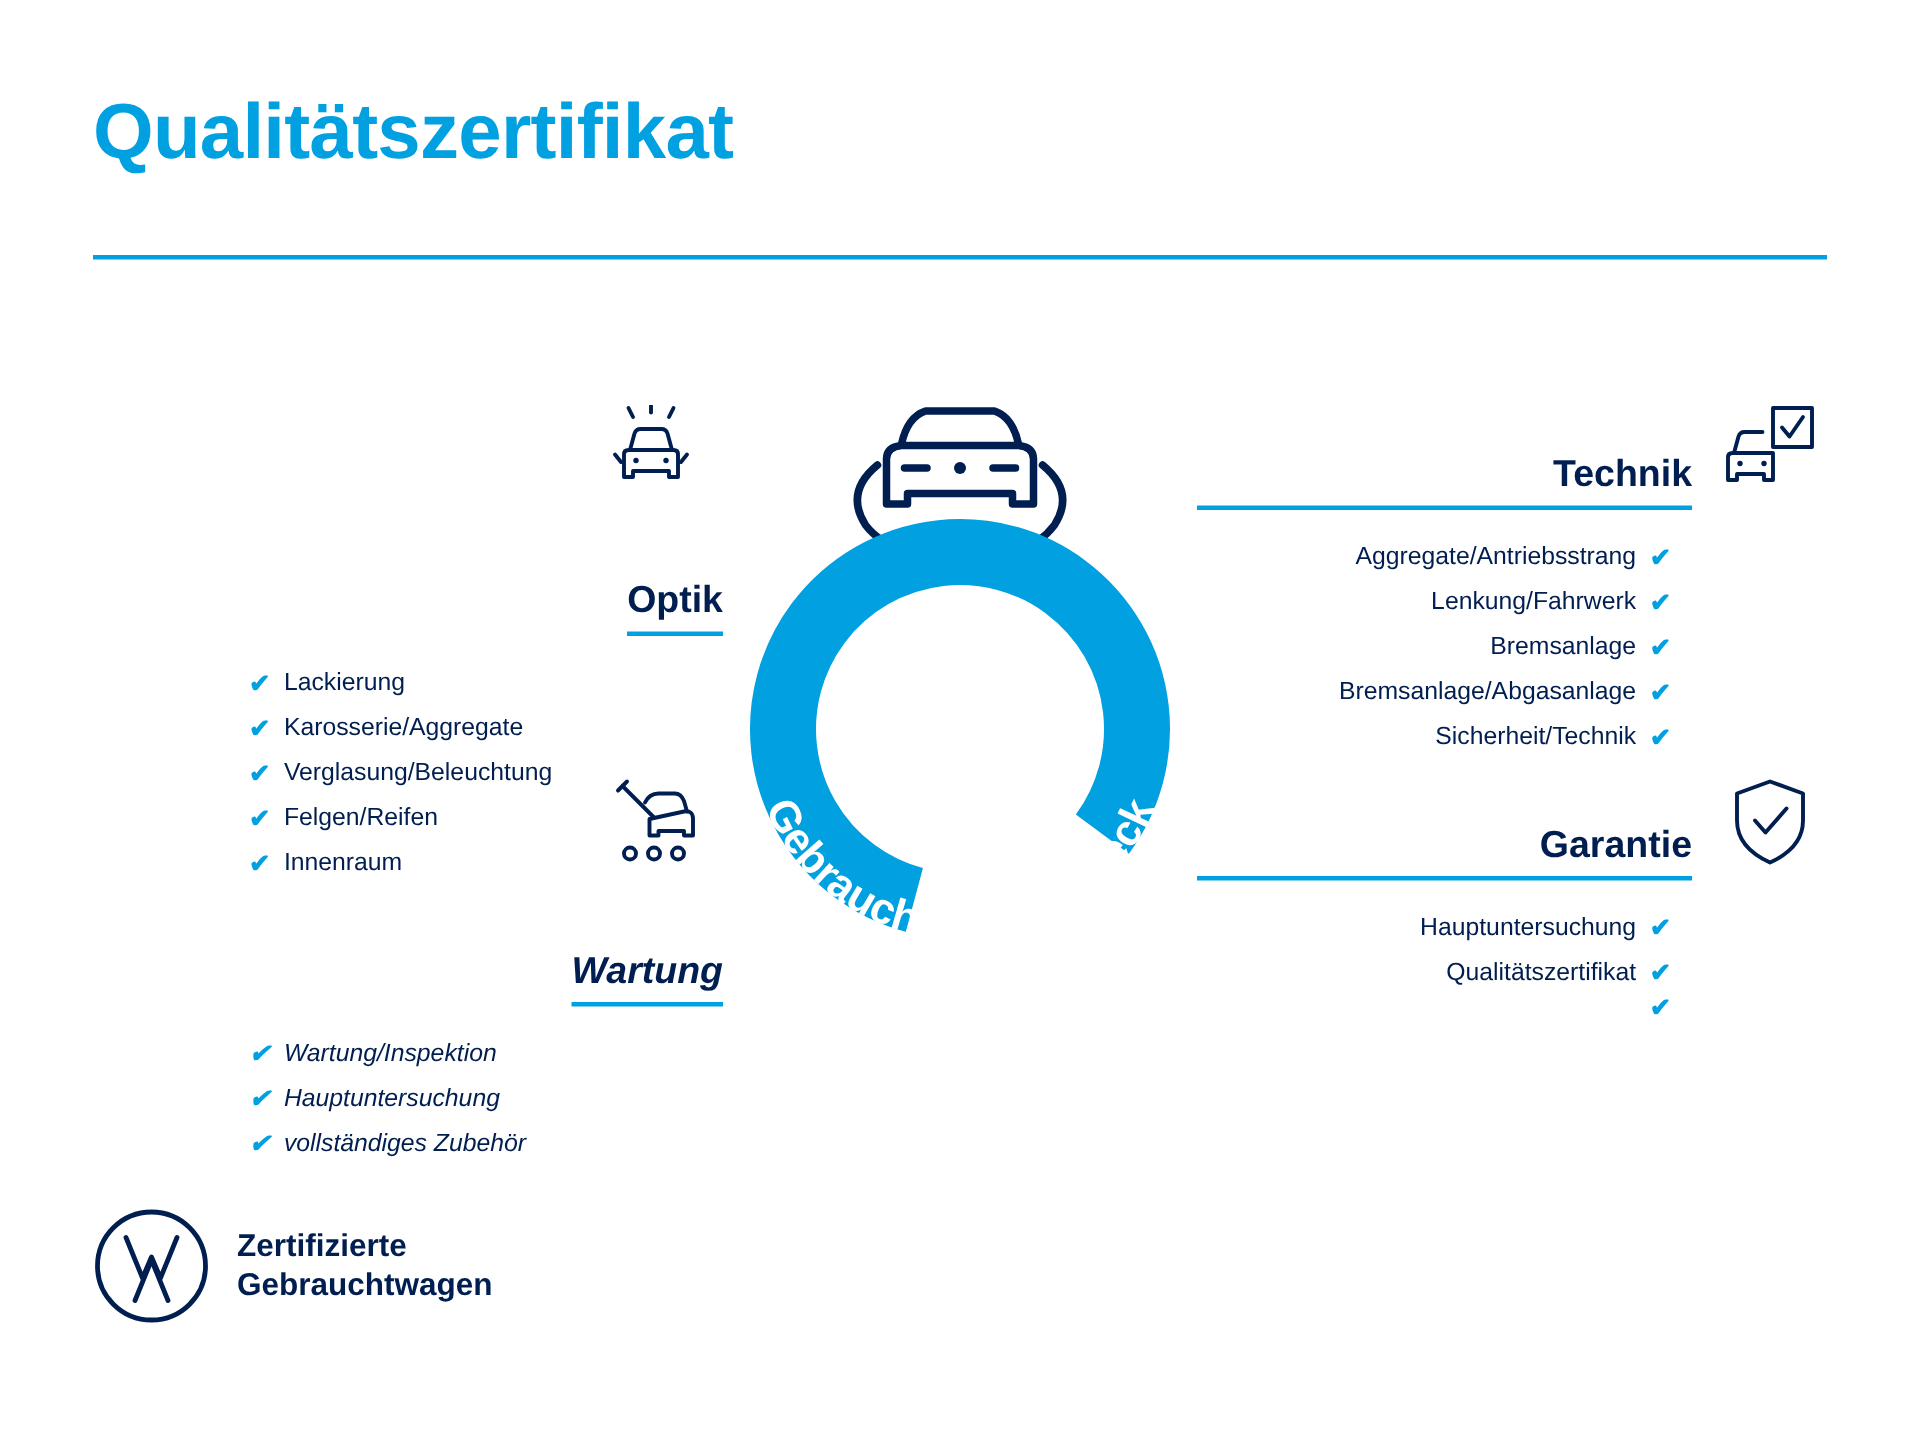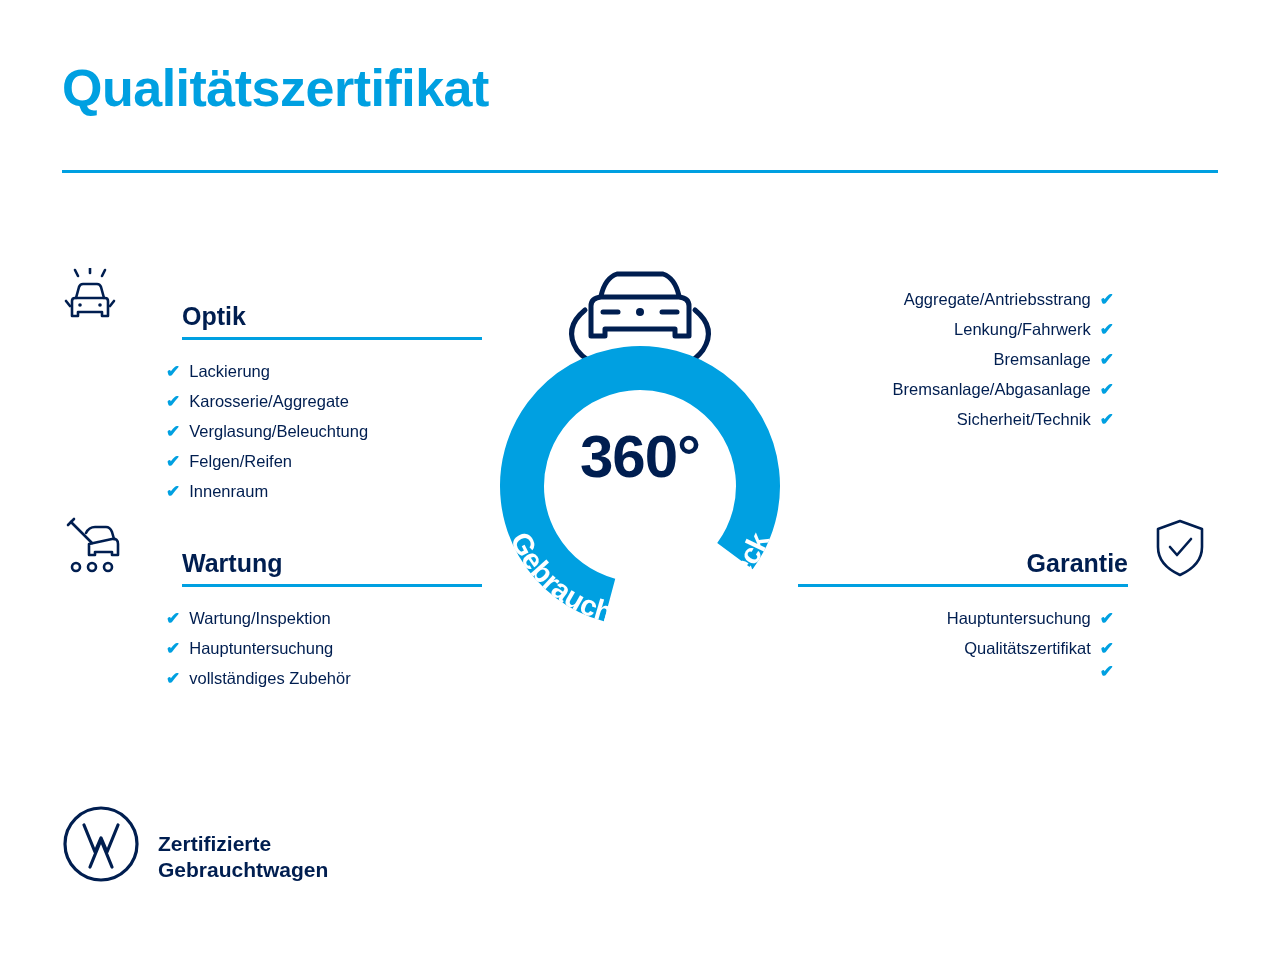--- a/index.html
+++ b/index.html
@@ -38,21 +38,21 @@
 
   
   .block {
     position: absolute;
   }
   .block .block-head {
     display: flex;
     align-items: flex-end;
     gap: 14px;
   }
-  .block.left .block-head { flex-direction: row; gap: 44px; }
+  .block.left .block-head { flex-direction: column; gap: 44px; }
   .block.right .block-head { flex-direction: row-reverse; }
 
   .block-icon {
     width: 76px;
     height: 72px;
     flex: 0 0 76px;
     display: flex;
     align-items: center;
     justify-content: center;
   }
@@ -94,21 +94,21 @@
   }
   .check {
     color: #00a0e1;
     font-size: 17px;
     font-weight: bold;
     line-height: 1;
   }
 
   
   #block-optik   { left: 62px;  top: 268px; width: 420px; }
-  #block-wartung { left: 62px;  top: 515px; width: 420px; }
+  #block-wartung { left: 62px;  top: 515px; width: 420px; font-style: italic; }
   #block-technik { right: 62px; top: 268px; width: 420px; }
   #block-garantie{ right: 62px; top: 515px; width: 420px; }
 
   #block-optik .item-list,
   #block-wartung .item-list { padding-left: 104px; }
   #block-technik .item-list,
   #block-garantie .item-list { padding-right: 104px; }
 
   
   .center-badge {
@@ -129,21 +129,21 @@
     color: #001e50;
     letter-spacing: -1px;
   }
 
   
   .footer {
     position: absolute;
     left: 62px;
     top: 805px;
     display: flex;
-    align-items: flex-end;
+    align-items: center;
     gap: 18px;
   }
   .vw-logo {
     width: 78px;
     height: 78px;
     flex: 0 0 78px;
   }
   .footer-text {
     font-size: 21px;
     font-weight: bold;
@@ -230,20 +230,36 @@
       <span>Hauptuntersuchung</span>
     </li>
     <li>
       <span class="check">✔</span>
       <span>vollständiges Zubehör</span>
     </li>
   </ul>
 </div>
 
 <div class="block right" id="block-technik">
+  <div class="block-head">
+    <div class="block-icon">
+      <svg viewBox="0 0 76 72" width="76" height="72" fill="none" stroke="#001e50" stroke-width="2.6" stroke-linecap="round" stroke-linejoin="round">
+        <path d="M14 34 L17 23 Q18 20 21 20 L33 20"></path>
+        <path d="M10 37 Q10 34 13 34 L40 34 L40 52 L34 52 L34 48 L16 48 L16 52 L10 52 Z"></path>
+        <circle cx="18" cy="41" r="1.8" fill="#001e50" stroke="none"></circle>
+        <circle cx="34" cy="41" r="1.8" fill="#001e50" stroke="none"></circle>
+        <rect x="40" y="4" width="26" height="26"></rect>
+        <path d="M46 17 L51 23 L60 10"></path>
+      </svg>
+    </div>
+    <div class="heading-wrap">
+      <div class="block-heading">Technik</div>
+      <div class="heading-rule"></div>
+    </div>
+  </div>
   <ul class="item-list">
     <li>
       <span class="check">✔</span>
       <span>Aggregate/Antriebsstrang</span>
     </li>
     <li>
       <span class="check">✔</span>
       <span>Lenkung/Fahrwerk</span>
     </li>
     <li>
@@ -305,21 +321,20 @@
       <path d="M240 60 Q262 78 248 100 Q236 116 210 122"></path>
       <path d="M186 113 L200 124 L186 135"></path>
     </g>
 
     <circle cx="185" cy="236" r="118" fill="none" stroke="#00a0e1" stroke-width="44" stroke-dasharray="600 141" transform="rotate(105 185 236)"></circle>
 
     <text font-family="Liberation Sans, sans-serif" font-size="29" font-weight="bold" fill="#ffffff">
       <textPath href="#ringPath" startOffset="50%" text-anchor="middle">Gebrauchtwagen-Check</textPath>
     </text>
   </svg>
-  <div class="badge-label-360">360°</div>
 </div>
 
 <div class="footer">
   <div class="vw-logo">
     <svg viewBox="0 0 78 78" width="78" height="78" fill="none" stroke="#001e50" stroke-width="3.2" stroke-linecap="round" stroke-linejoin="round">
       <circle cx="39" cy="39" r="36"></circle>
       <path d="M22 20 L33 47 L39 33 L45 47 L56 20"></path>
       <path d="M28 62 L39 35 L50 62"></path>
     </svg>
   </div>

